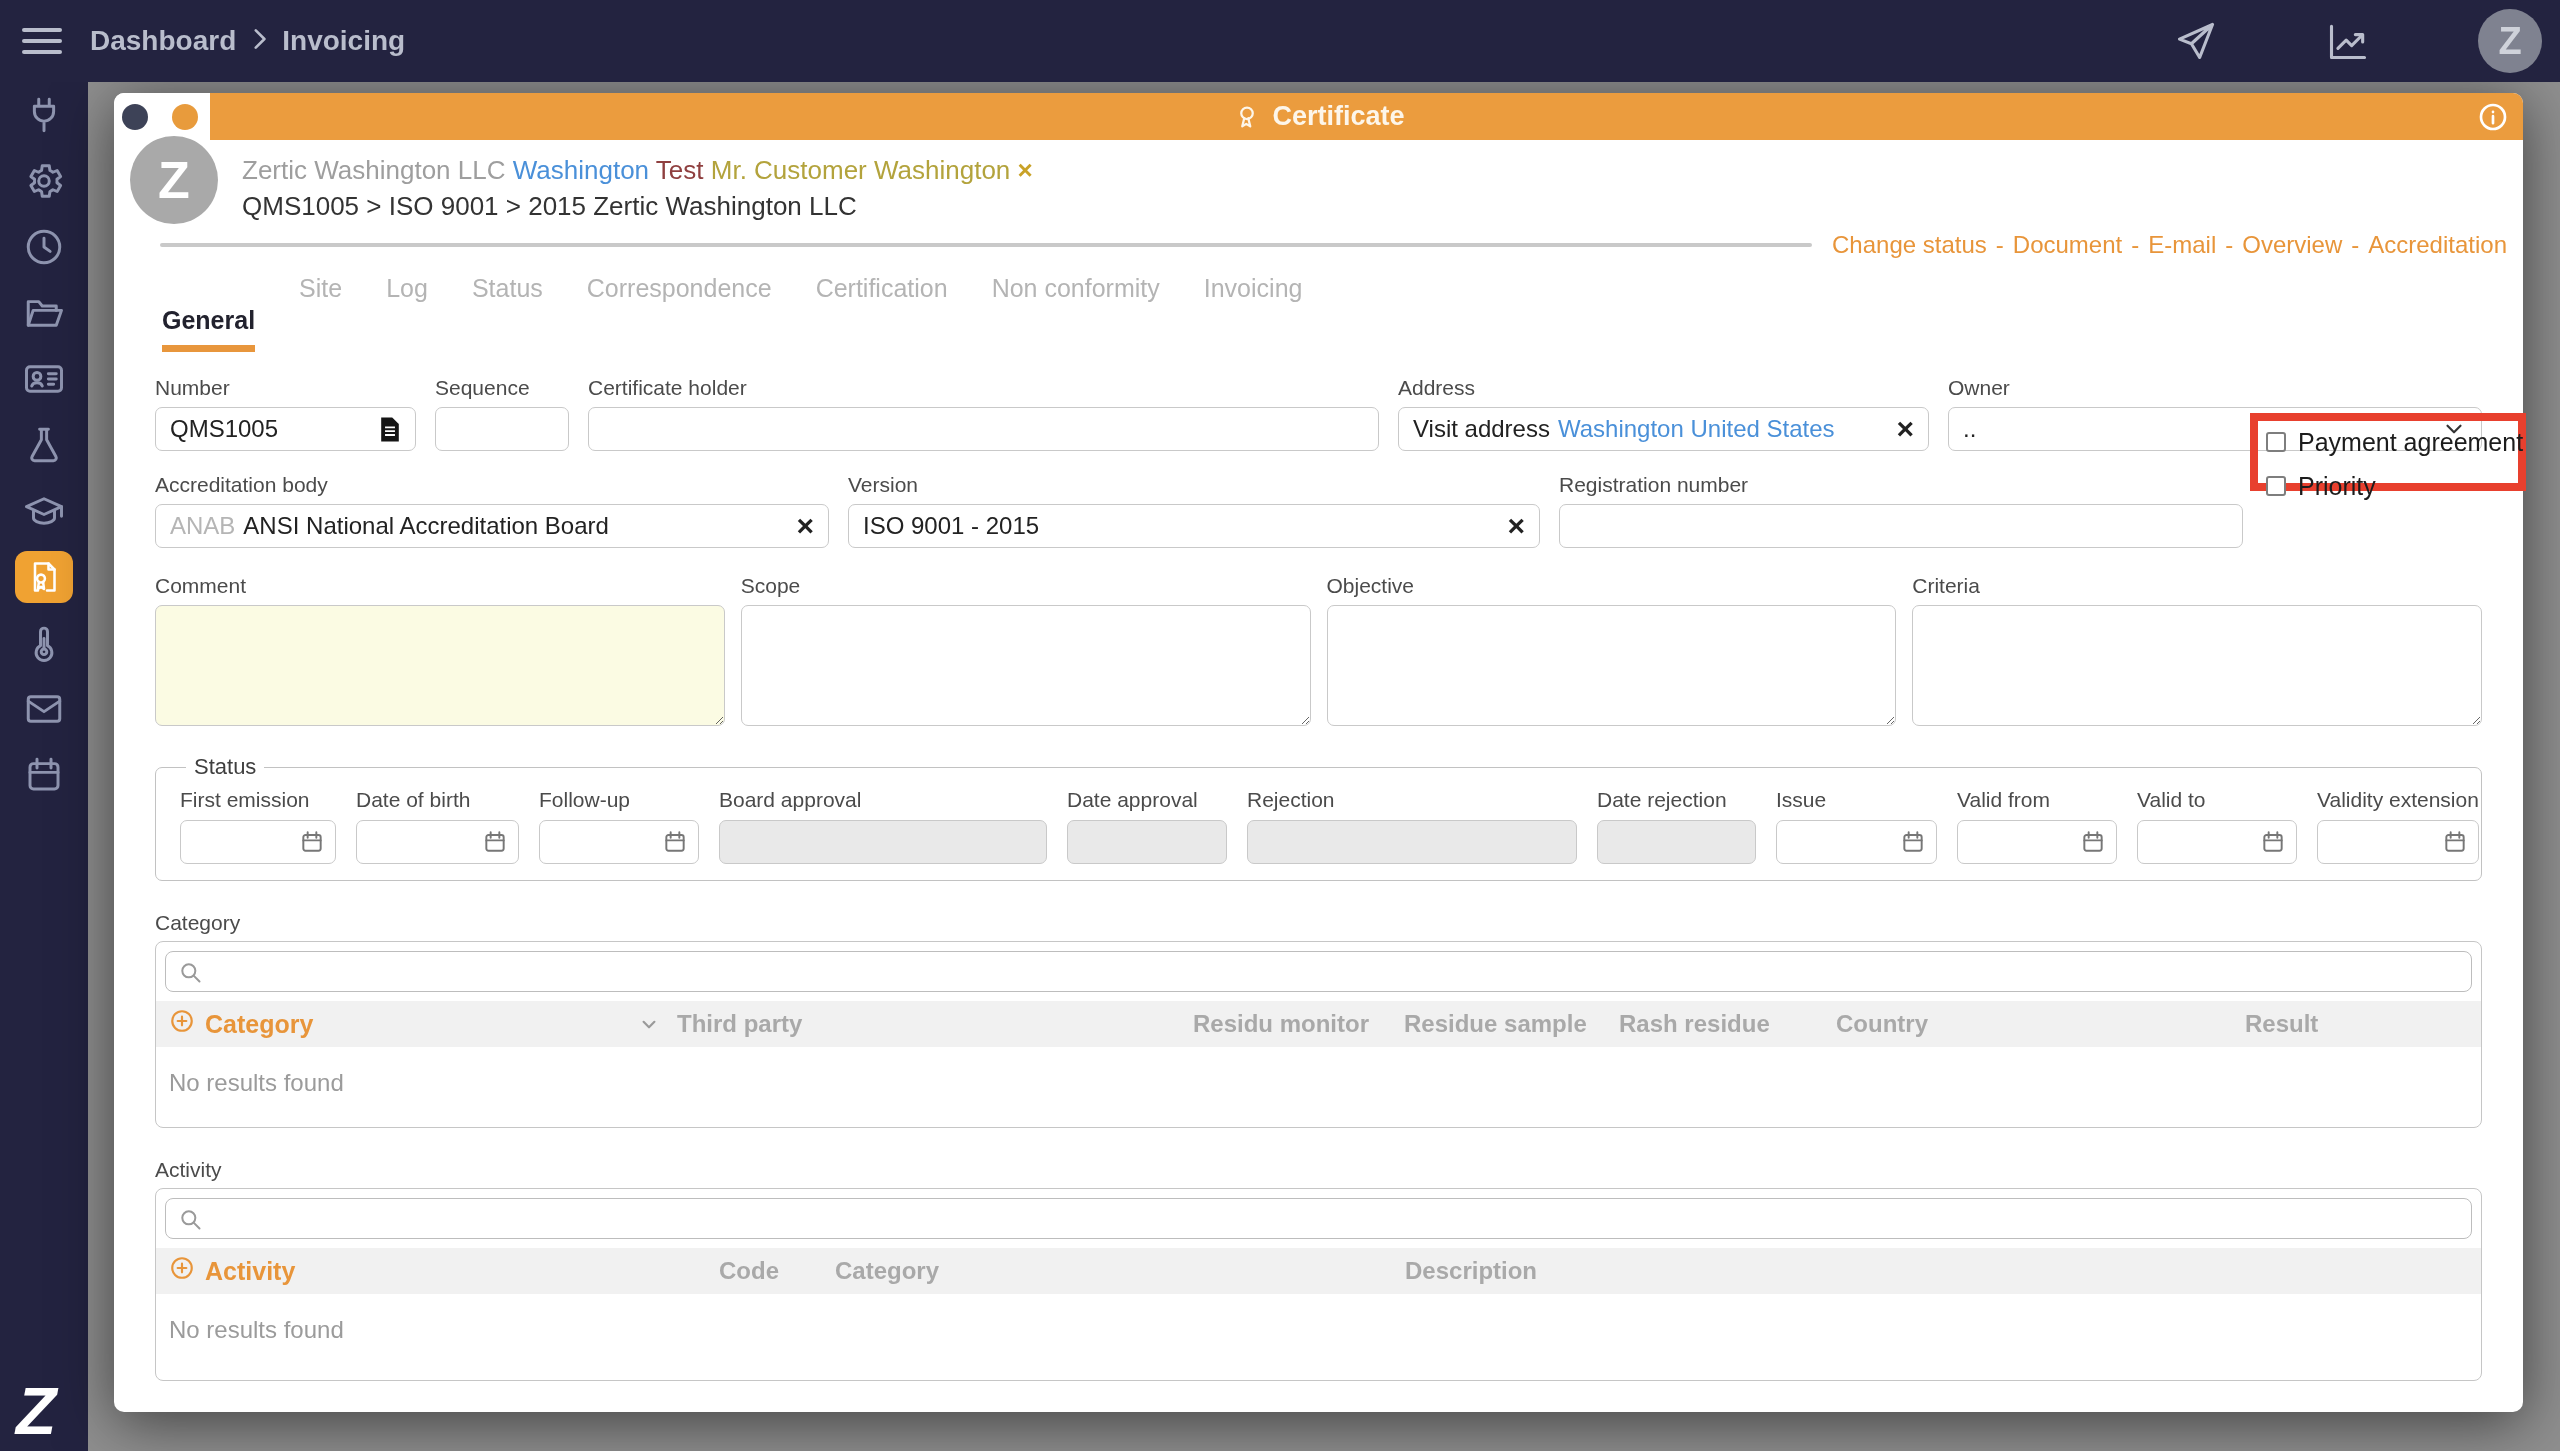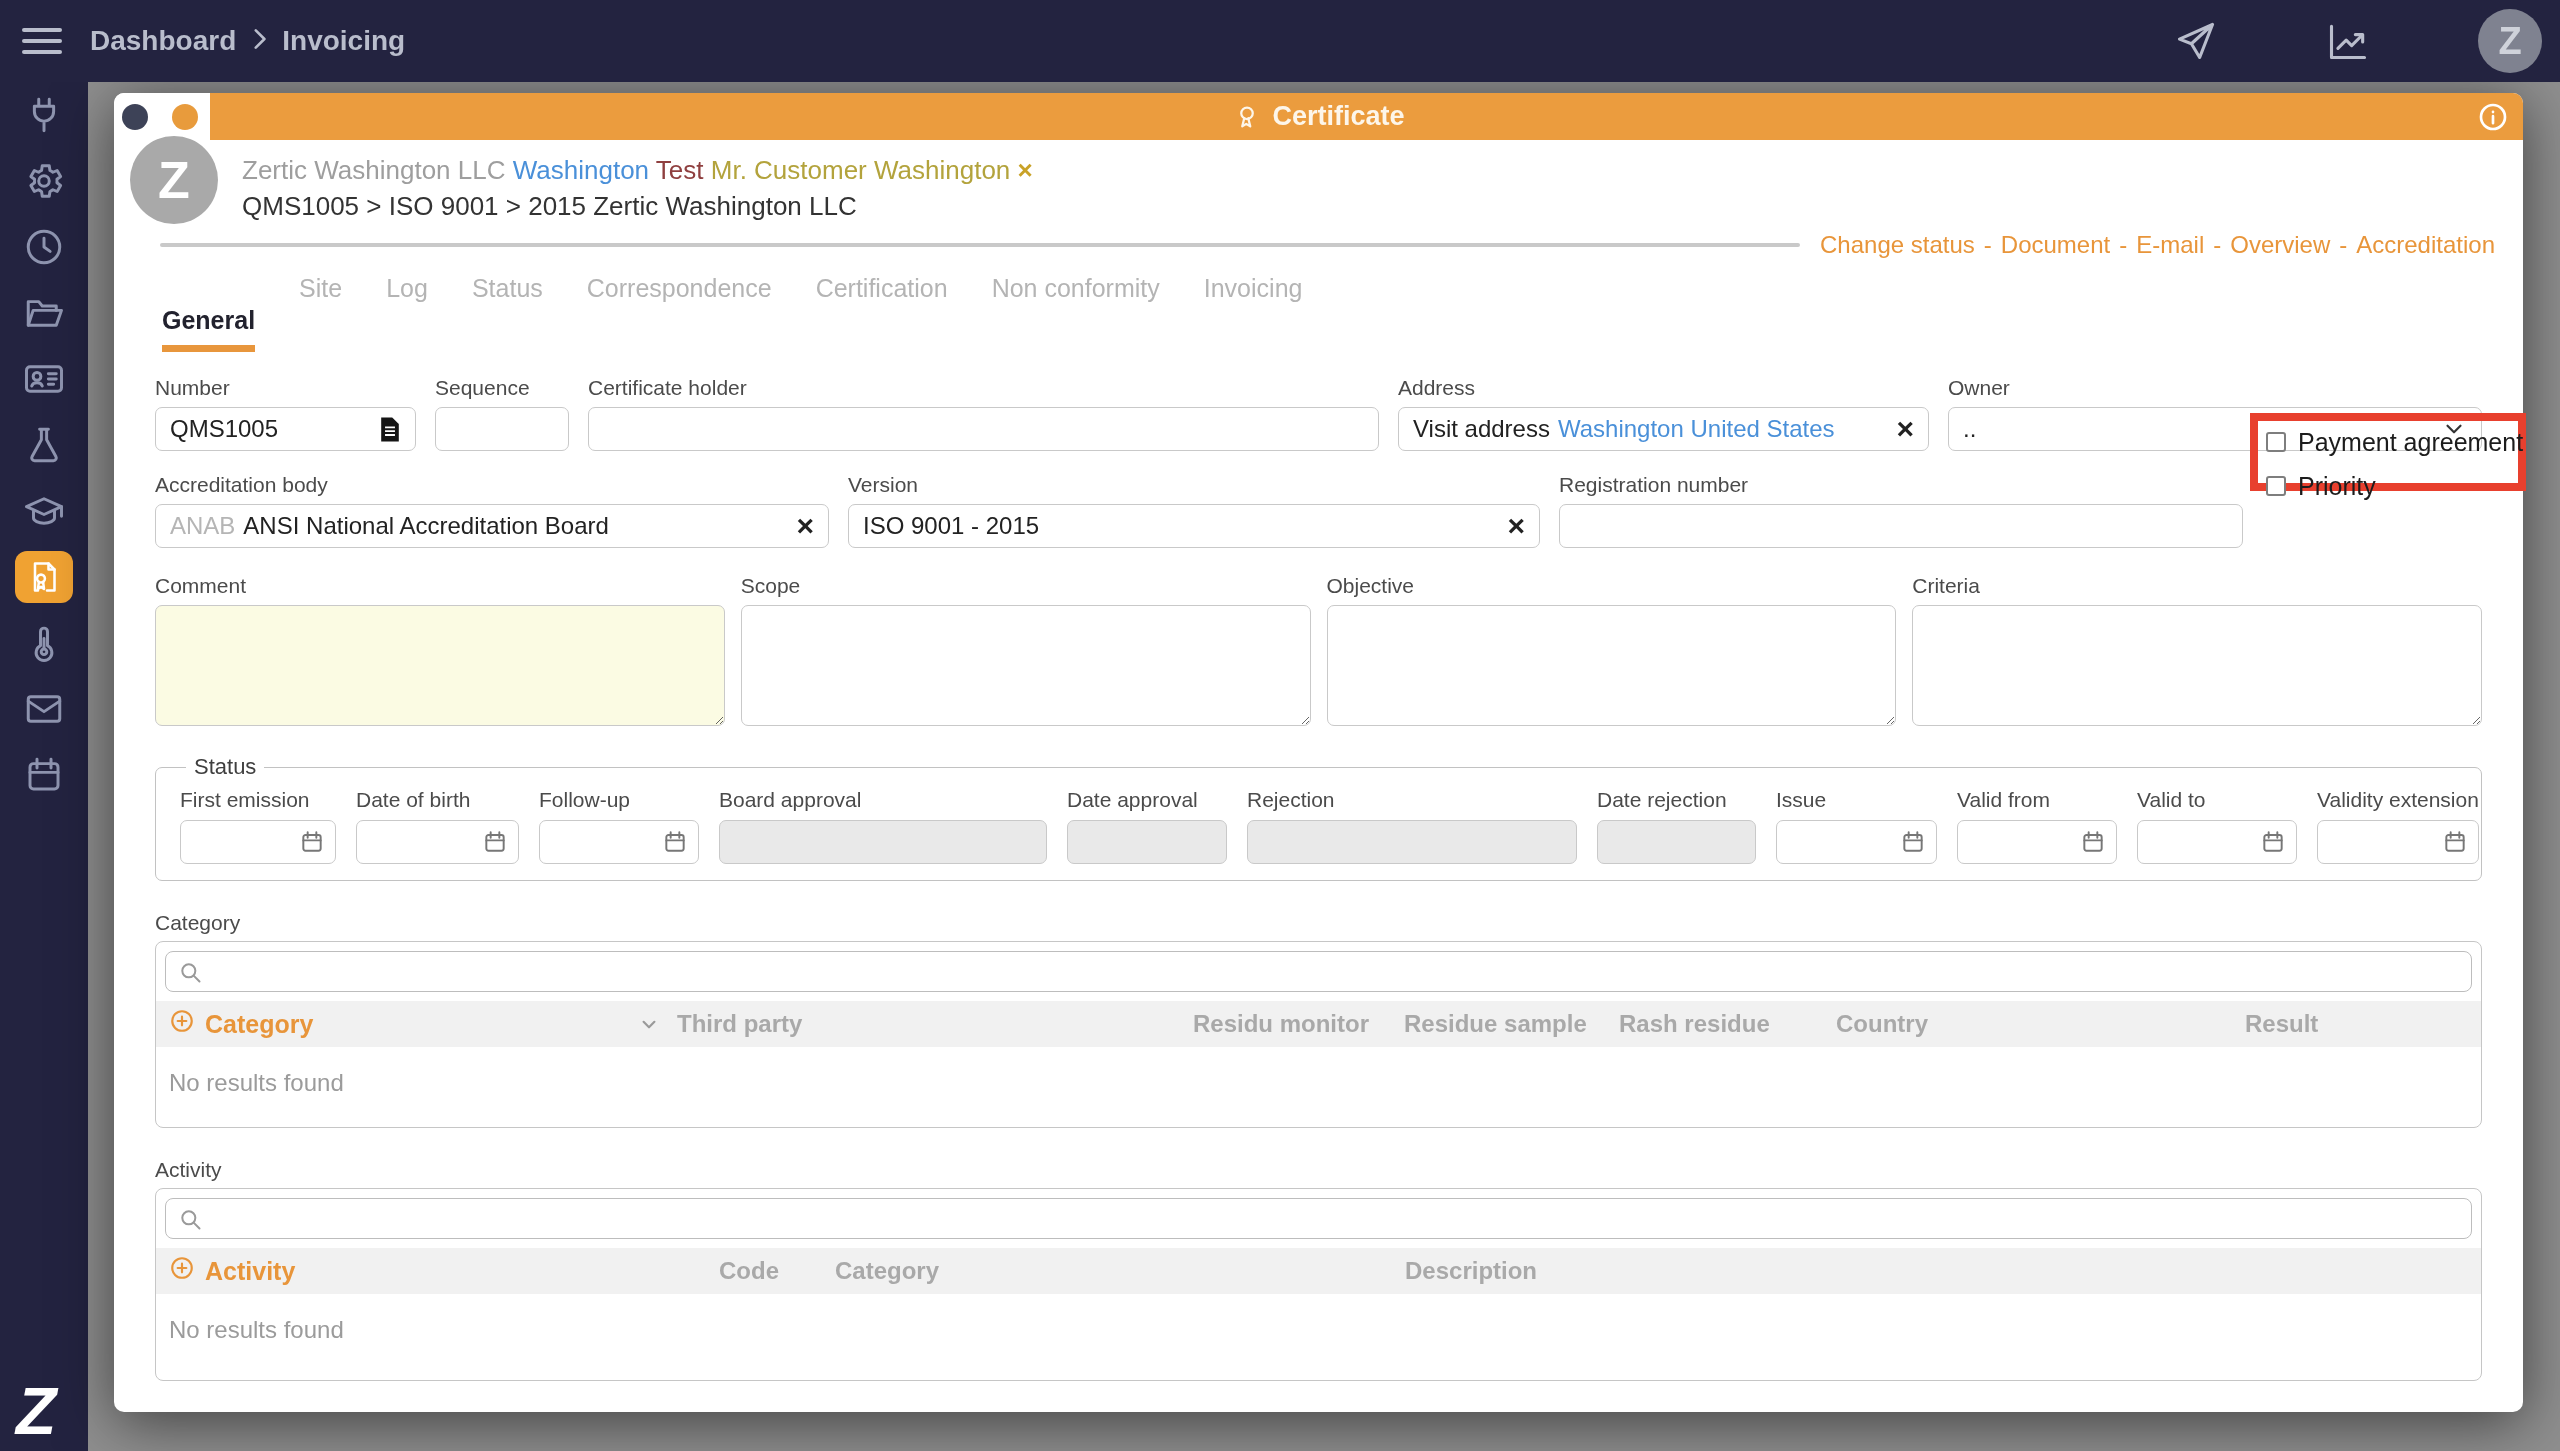--- a/index.html
+++ b/index.html
@@ -50,21 +50,21 @@
     background:#a9a9a9; color:#ffffff; font-size:52px; font-weight:600; display:flex; align-items:center; justify-content:center; }
   .ent-line1 { font-size:26px; line-height:36px; white-space:nowrap; }
   .ent-line1 .company { color:#9e9e9e; }
   .ent-line1 .loc { color:#4a90d9; }
   .ent-line1 .typ { color:#8f3f3f; }
   .ent-line1 .contact { color:#b3a33c; }
   .ent-line1 .rm { color:#c9a227; font-weight:700; cursor:pointer; }
   .ent-line2 { font-size:26px; line-height:36px; color:#333333; font-weight:500; }
 
   
-  .links-row { display:flex; align-items:center; margin-top:6px; padding:0 28px 0 14px; height:30px;margin-left:32px; }
+  .links-row { display:flex; align-items:center; margin-top:6px; padding:0 16px 0 14px; height:30px;margin-left:32px; }
   .links-divider { flex:1; height:4px; background:#c9c9c9; margin-right:20px; border-radius:2px; }
   .qlink { color:#e8953a; font-size:24px; text-decoration:none; cursor:pointer; white-space:nowrap; }
   .qsep { color:#e8953a; font-size:24px; margin:0 9px; }
 
   
   .tabs { display:flex; gap:44px; padding:0 48px; margin-top:14px; }
   .tab { font-size:25px; color:#b4b4b4; padding-bottom:10px; border-bottom:7px solid transparent; cursor:pointer; }
   .tab.active { color:#22222e; font-weight:600; border-bottom-color:#e8963c;margin-top:32px; }
 
   

